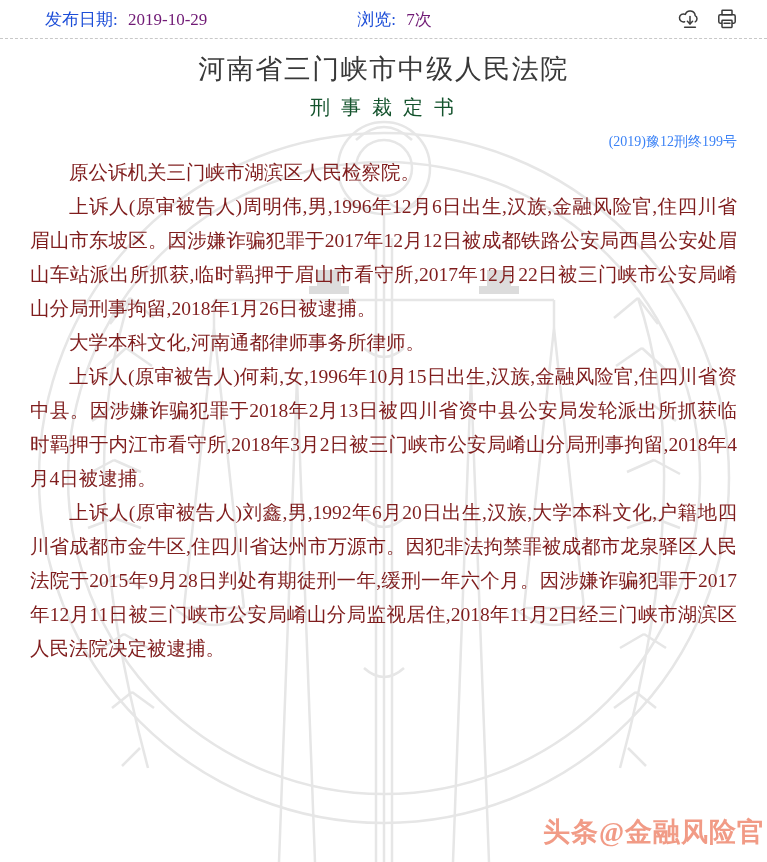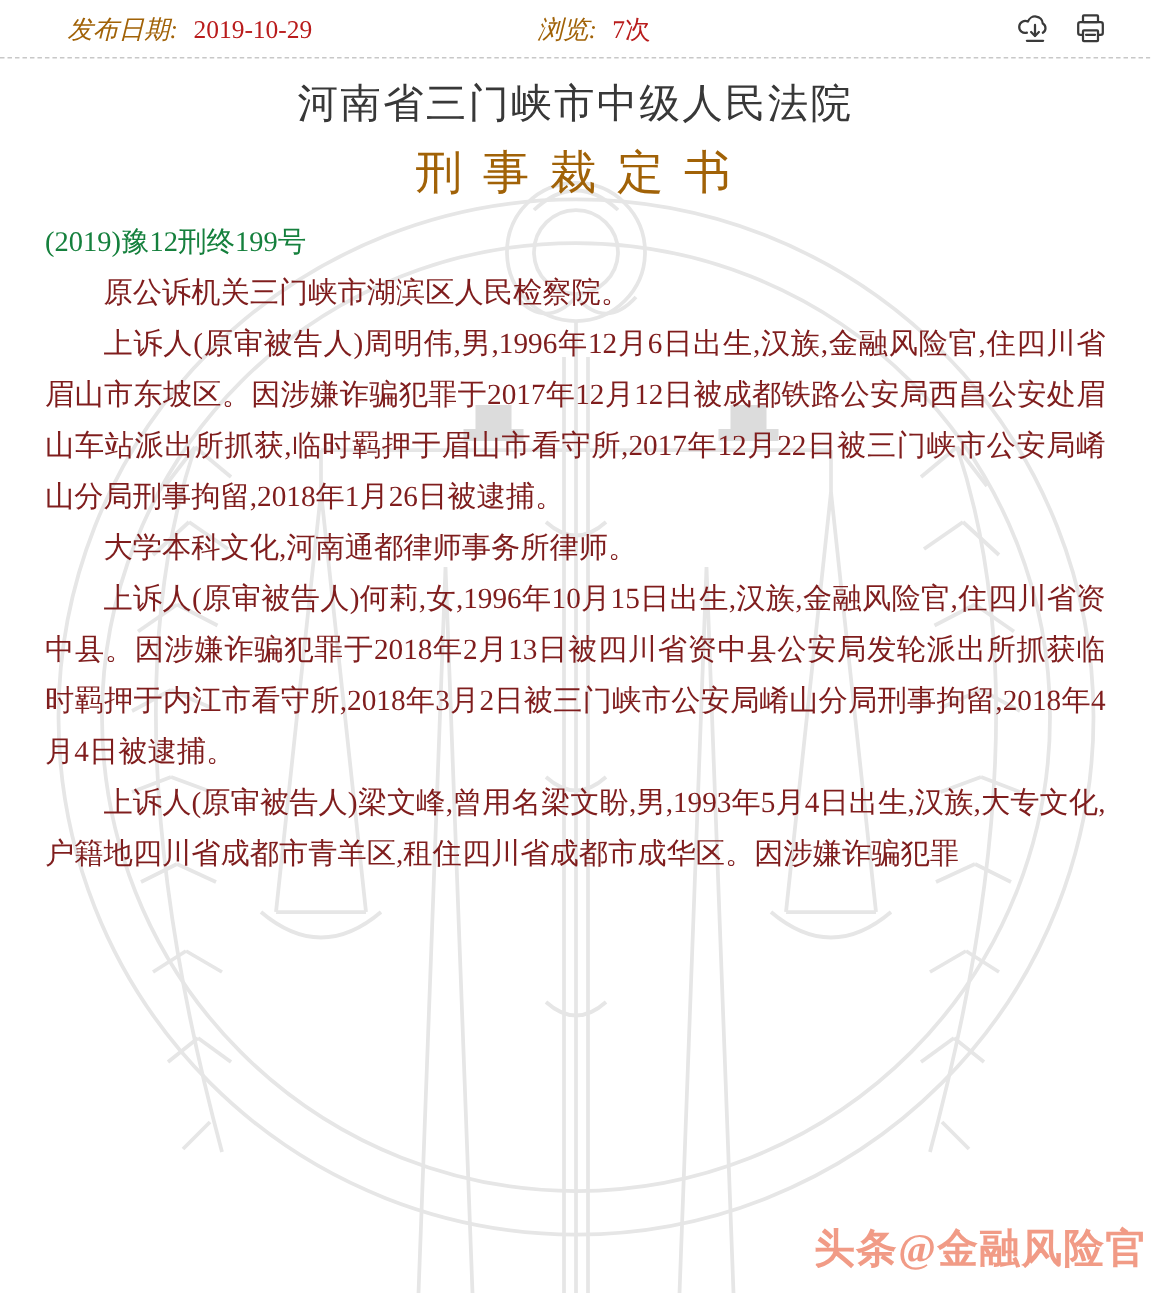--- a/index.html
+++ b/index.html
@@ -20,22 +20,22 @@
     height: 39px;
     display: flex;
     align-items: center;
     border-bottom: 1px dashed #c8c8c8;
     font-size: 17px;
     color: #4c4c4c;
     background: #ffffff;
   }
   .topbar .meta-date { margin-left: 45px; }
   .topbar .meta-views { margin-left: 150px; }
-  .meta-label { color: #a16207; font-style: italic; }
-  .meta-value { color: #b91c1c; margin-left: 6px; }
+  .meta-label { color: #1d4ed8; }
+  .meta-value { color: #701a75; margin-left: 6px; }
   .topbar-icons {
     margin-left: auto;
     margin-right: 28px;
     display: flex;
     align-items: center;
     gap: 13px;
   }
   .icon-btn {
     width: 24px; height: 24px;
     display: inline-flex;
@@ -67,30 +67,31 @@
     margin-top: 12px;
     text-align: center;
     font-size: 27px;
     font-weight: 400;
     letter-spacing: 1.5px;
     color: #383838;
   }
   .doc-type {
     margin-top: 7px;
     text-align: center;
-    font-size: 31px;
+    font-size: 20px;
     font-weight: 400;
     letter-spacing: 3px;
-    color: #a16207;
+    color: #14532d;
   }
   .case-number {
     margin-top: 12px;
     margin-bottom: 5px;
-    font-size: 19px;
-    color: #15803d;
+    text-align: right;
+    font-size: 14px;
+    color: #3b82f6;
   }
   .doc p {
     font-size: 19.5px;
     line-height: 34px;
     text-align: justify;
     text-indent: 2em;
     color: #7f1d1d;
   }
 
   
@@ -192,19 +193,19 @@
 
   <div class="doc">
     <h1 class="court-title">河南省三门峡市中级人民法院</h1>
     <h2 class="doc-type">刑 事 裁 定 书</h2>
     <div class="case-number">(2019)豫12刑终199号</div>
     <div>
       <p>原公诉机关三门峡市湖滨区人民检察院。</p>
       <p>上诉人(原审被告人)周明伟,男,1996年12月6日出生,汉族,金融风险官,住四川省眉山市东坡区。因涉嫌诈骗犯罪于2017年12月12日被成都铁路公安局西昌公安处眉山车站派出所抓获,临时羁押于眉山市看守所,2017年12月22日被三门峡市公安局崤山分局刑事拘留,2018年1月26日被逮捕。</p>
       <p>大学本科文化,河南通都律师事务所律师。</p>
       <p>上诉人(原审被告人)何莉,女,1996年10月15日出生,汉族,金融风险官,住四川省资中县。因涉嫌诈骗犯罪于2018年2月13日被四川省资中县公安局发轮派出所抓获临时羁押于内江市看守所,2018年3月2日被三门峡市公安局崤山分局刑事拘留,2018年4月4日被逮捕。</p>
-      <p>上诉人(原审被告人)梁文峰,曾用名梁文盼,男,1993年5月4日出生,汉族,大专文化,户籍地四川省成都市青羊区,租住四川省成都市成华区。因涉嫌诈骗犯罪</p>
+      <p>上诉人(原审被告人)刘鑫,男,1992年6月20日出生,汉族,大学本科文化,户籍地四川省成都市金牛区,住四川省达州市万源市。因犯非法拘禁罪被成都市龙泉驿区人民法院于2015年9月28日判处有期徒刑一年,缓刑一年六个月。因涉嫌诈骗犯罪于2017年12月11日被三门峡市公安局崤山分局监视居住,2018年11月2日经三门峡市湖滨区人民法院决定被逮捕。</p>
     </div>
   </div>
 
   <div class="toutiao-mark">头条@金融风险官</div>
 
 </div>
 
 </body></html>

